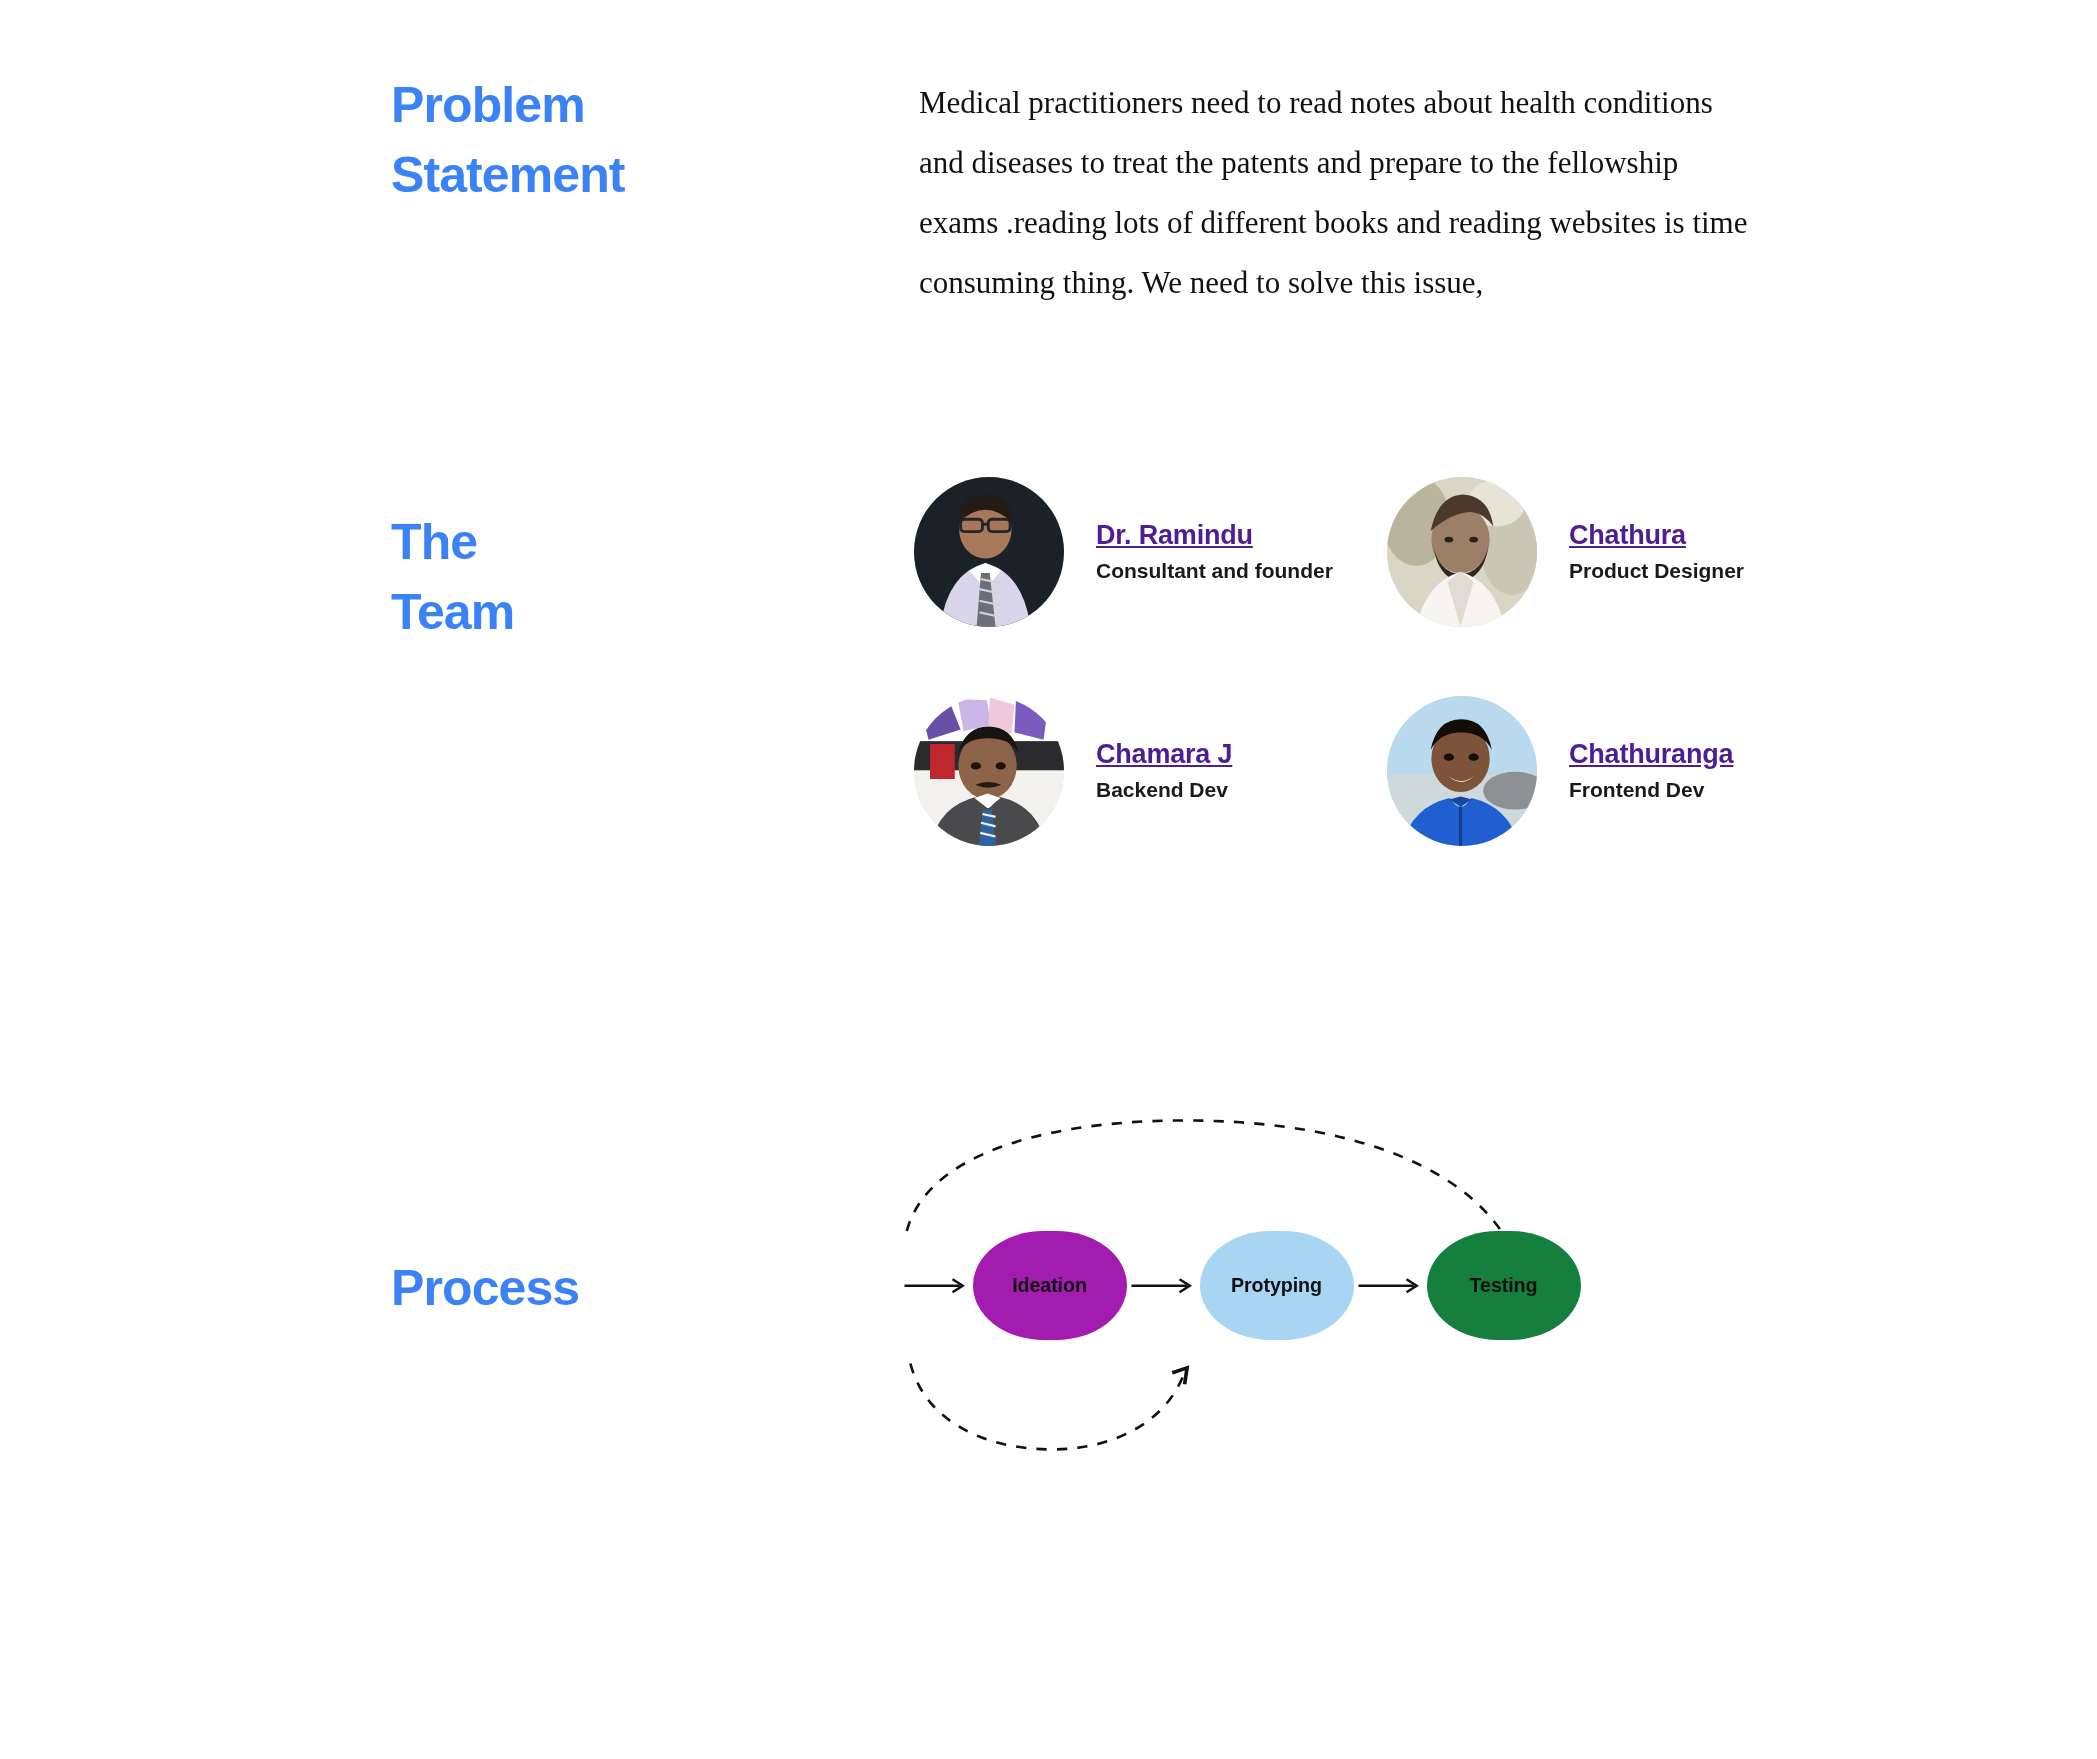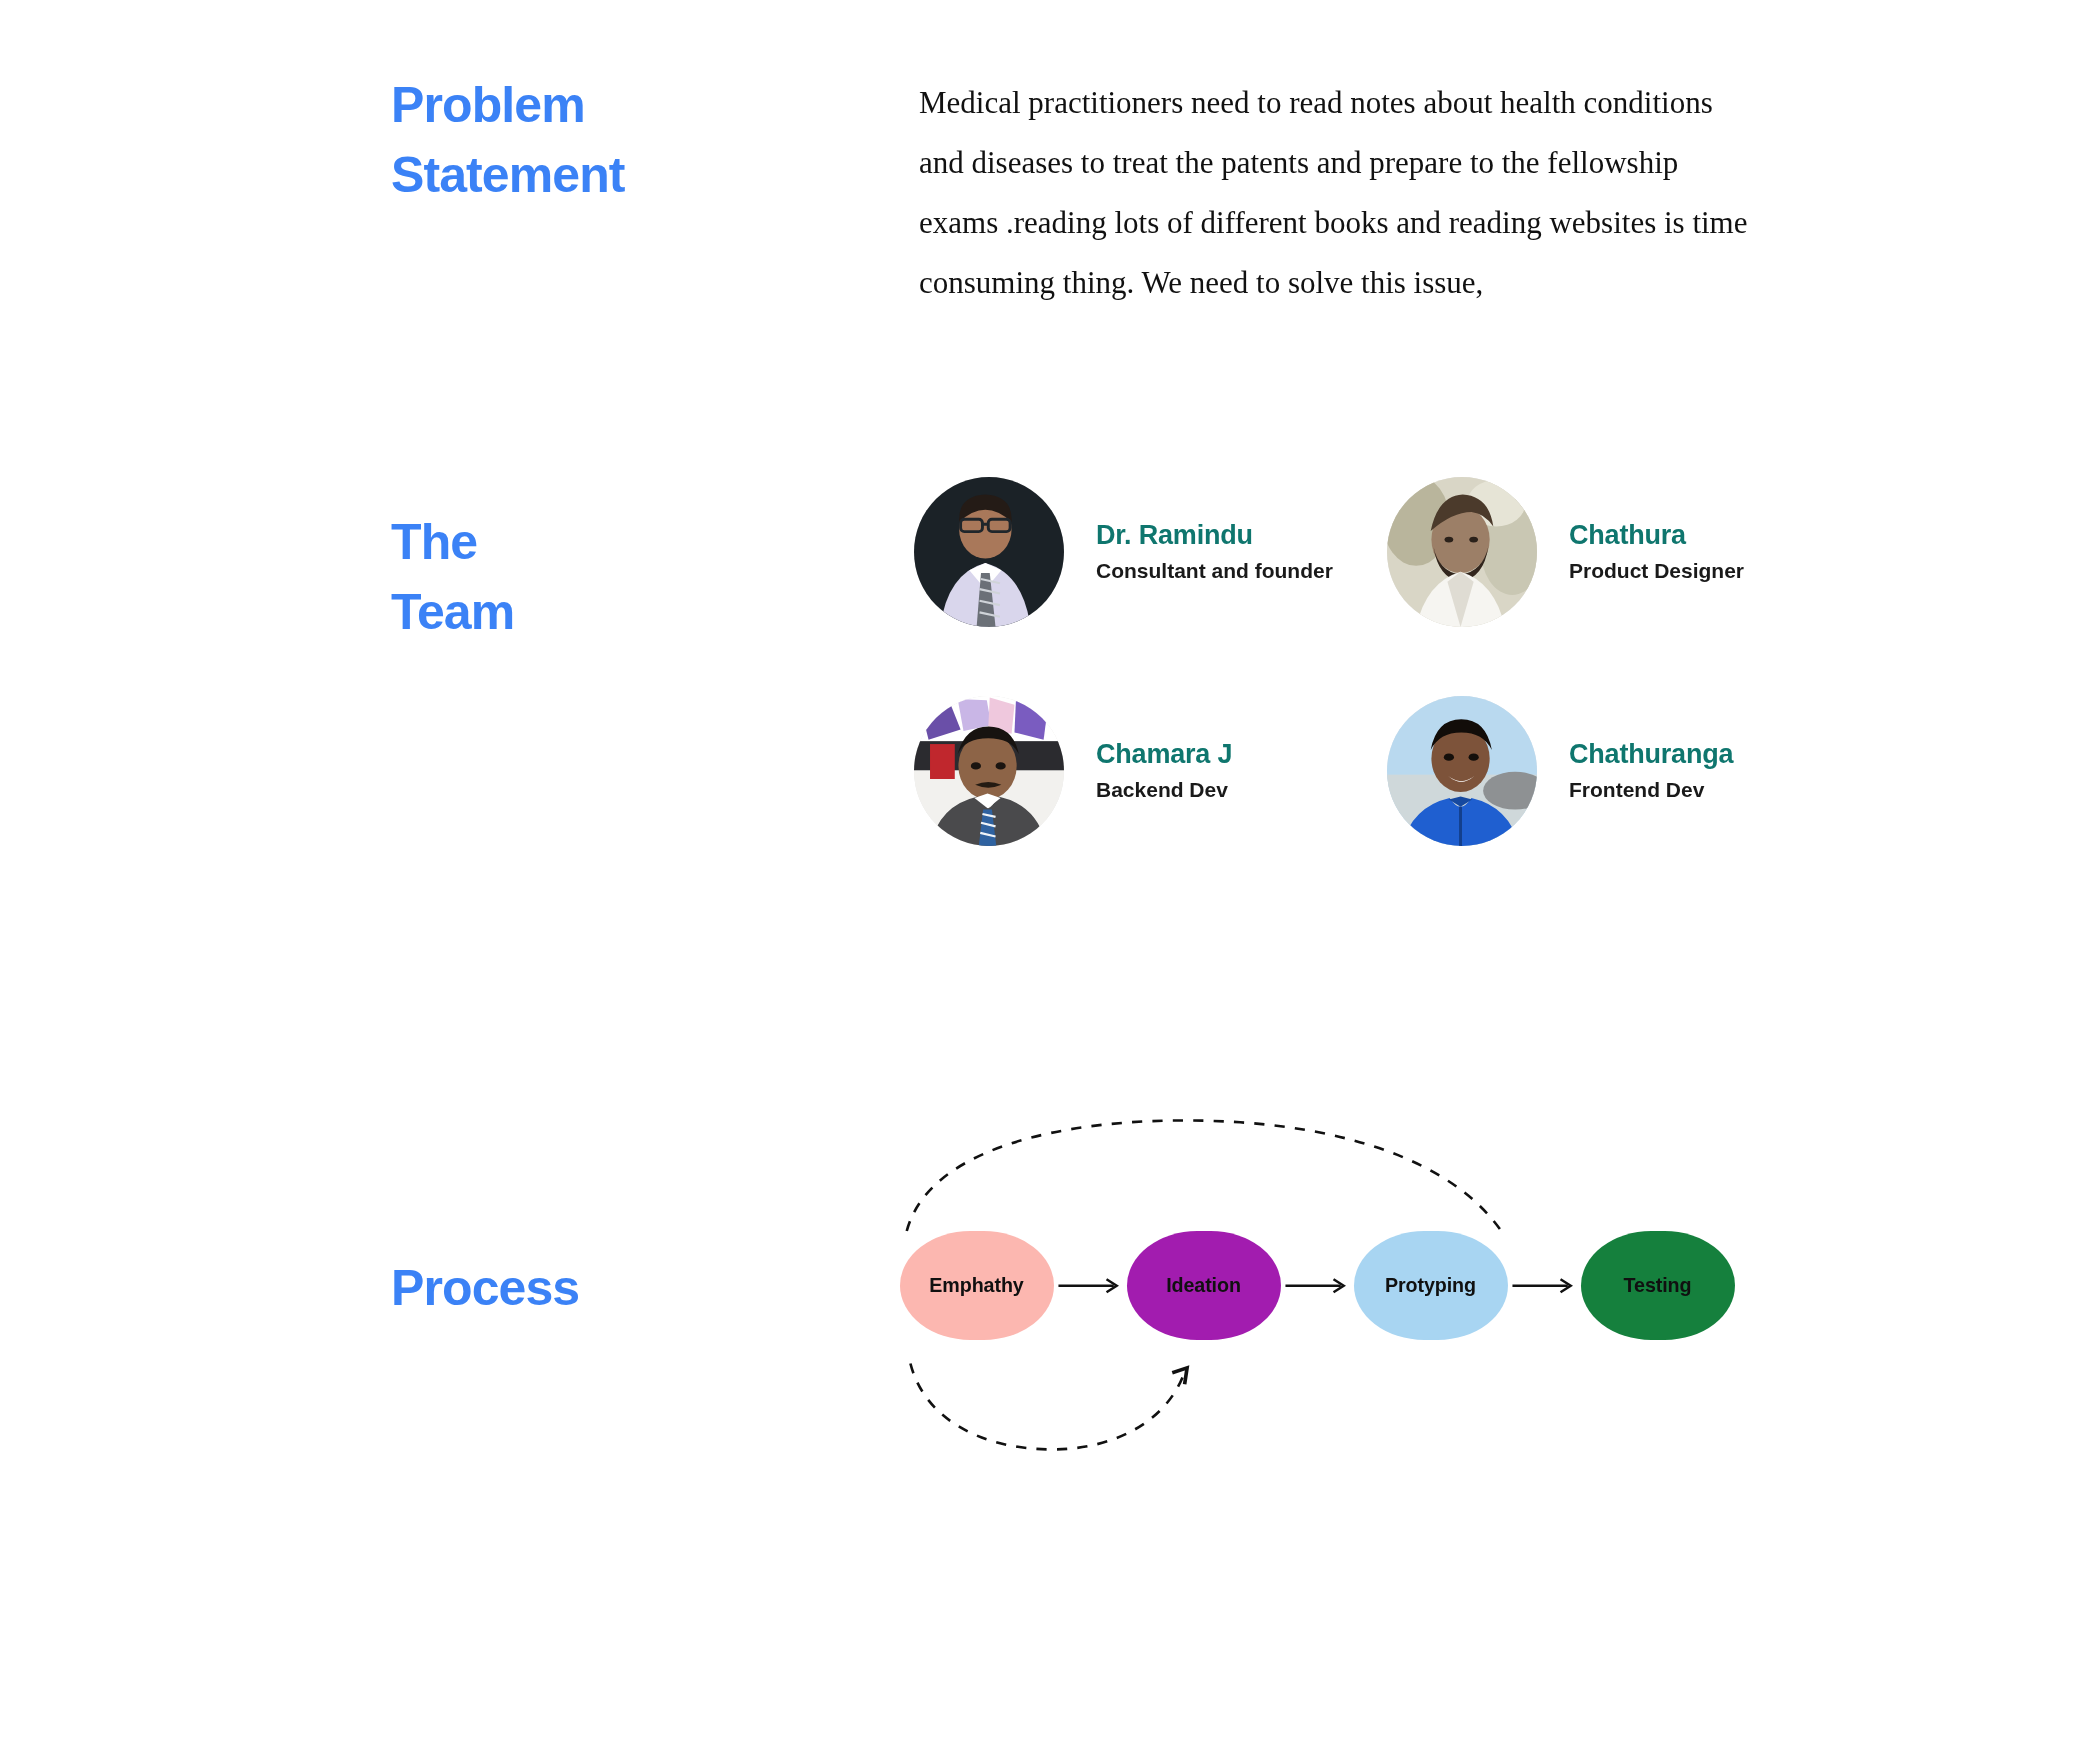--- a/index.html
+++ b/index.html
@@ -93,22 +93,23 @@
     margin-left: 32px;
     display: flex;
     flex-direction: column;
     justify-content: center;
   }
   .member-name {
     font-family: "Liberation Sans", sans-serif;
     font-weight: bold;
     font-size: 27px;
     line-height: 36px;
-    color: #0f766e;
+    color: #4c1d95;
     letter-spacing: -0.2px;
+    text-decoration: underline;
   }
   .member-role {
     font-family: "Liberation Sans", sans-serif;
     font-weight: bold;
     font-size: 21px;
     line-height: 32px;
     color: #1a1a1a;
     margin-top: 2.9px;
   }
 
@@ -288,23 +289,20 @@
       <path d="M 45 170 C 80 40, 310 10, 490 20 C 640 28, 790 70, 860 168" fill="none" stroke="#111111" stroke-width="3.6" stroke-dasharray="14 14" stroke-linecap="butt"></path>
 
       <path d="M 50 352 C 70 430, 150 470, 245 470 C 330 470, 400 432, 425 368" fill="none" stroke="#111111" stroke-width="3.6" stroke-dasharray="14 14" stroke-linecap="butt"></path>
       <g>
         <path d="M 412 364 L 430 358 L 427 378" fill="none" stroke="#111111" stroke-width="5" stroke-linecap="square" stroke-linejoin="miter"></path>
       </g>
     </svg>
 
     <div class="process-pills">
 
-      <div class="pill" style="background:#fcb7b0">
-        <span class="pill-label">Emphathy</span>
-      </div>
 
       <div class="pill-gap">
         <svg class="arrow-svg" width="67" height="17.5" viewBox="0 0 92 24">
           <line x1="2" y1="12" x2="78" y2="12" stroke="#111111" stroke-width="3.4"></line>
           <path d="M68 3 L82 12 L68 21" fill="none" stroke="#111111" stroke-width="3.4" stroke-linecap="butt" stroke-linejoin="miter"></path>
         </svg>
       </div>
 
       <div class="pill" style="background:#a21caf">
         <span class="pill-label">Ideation</span>

